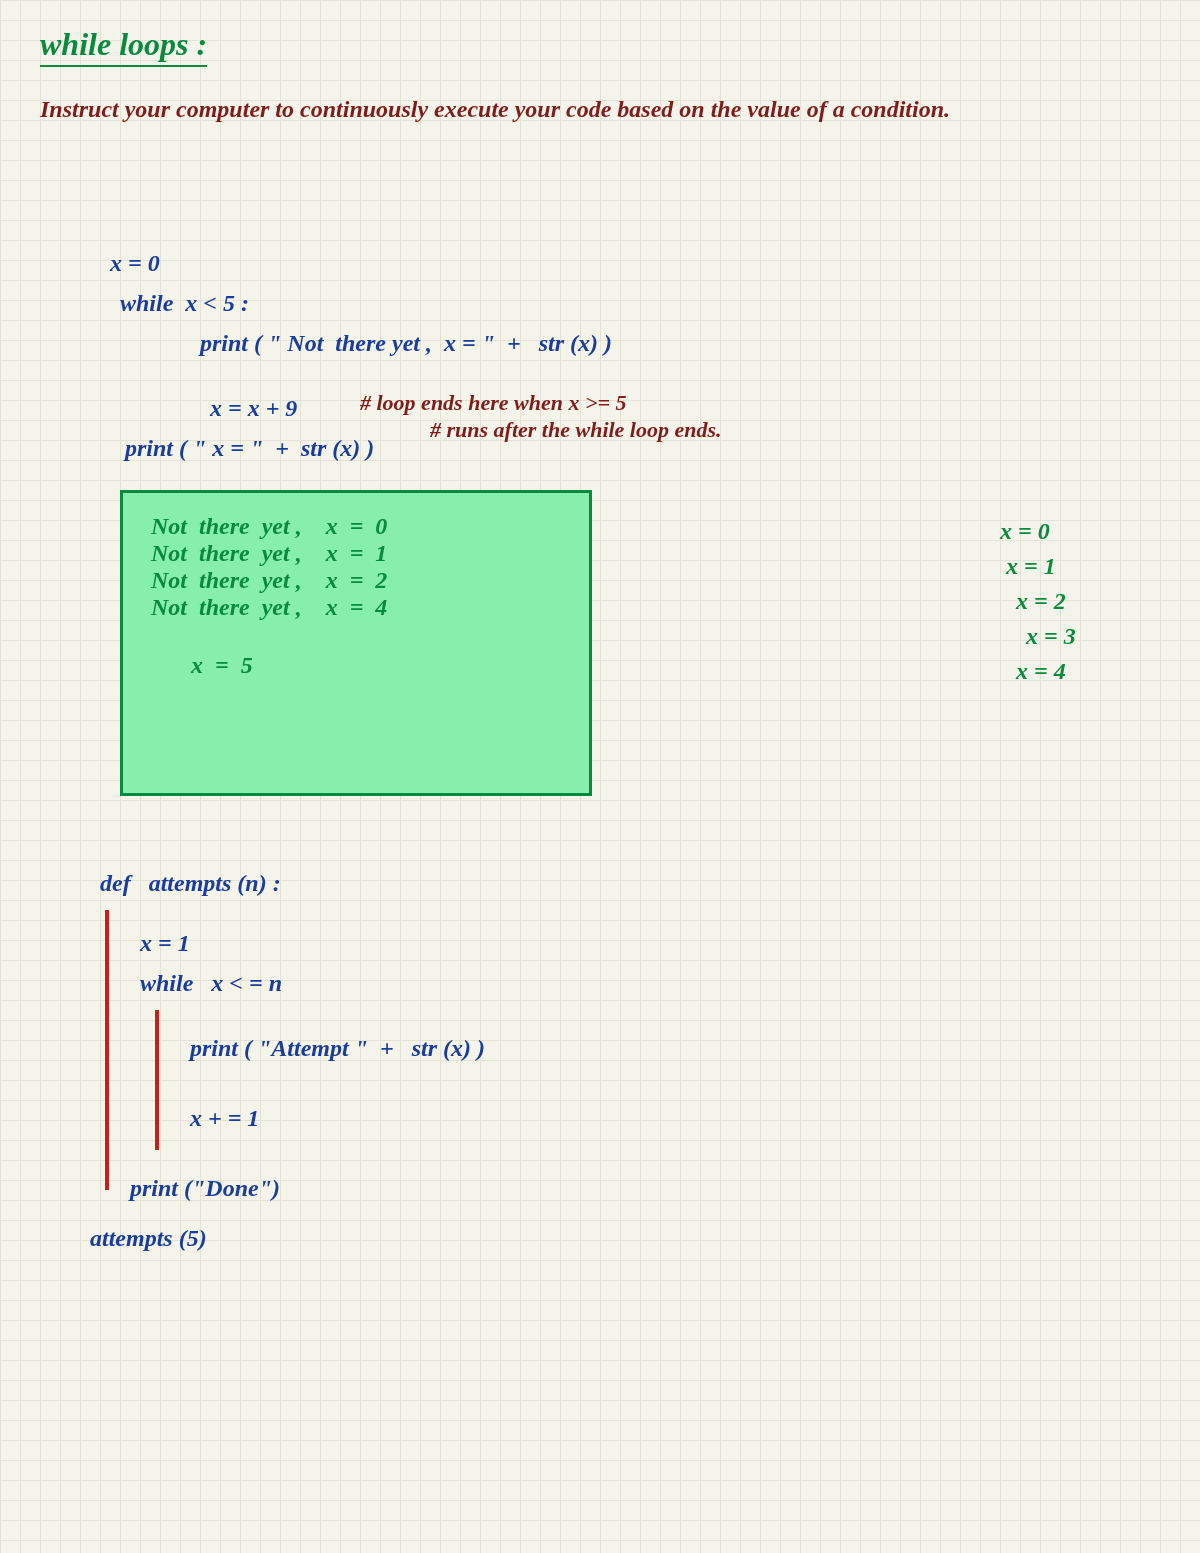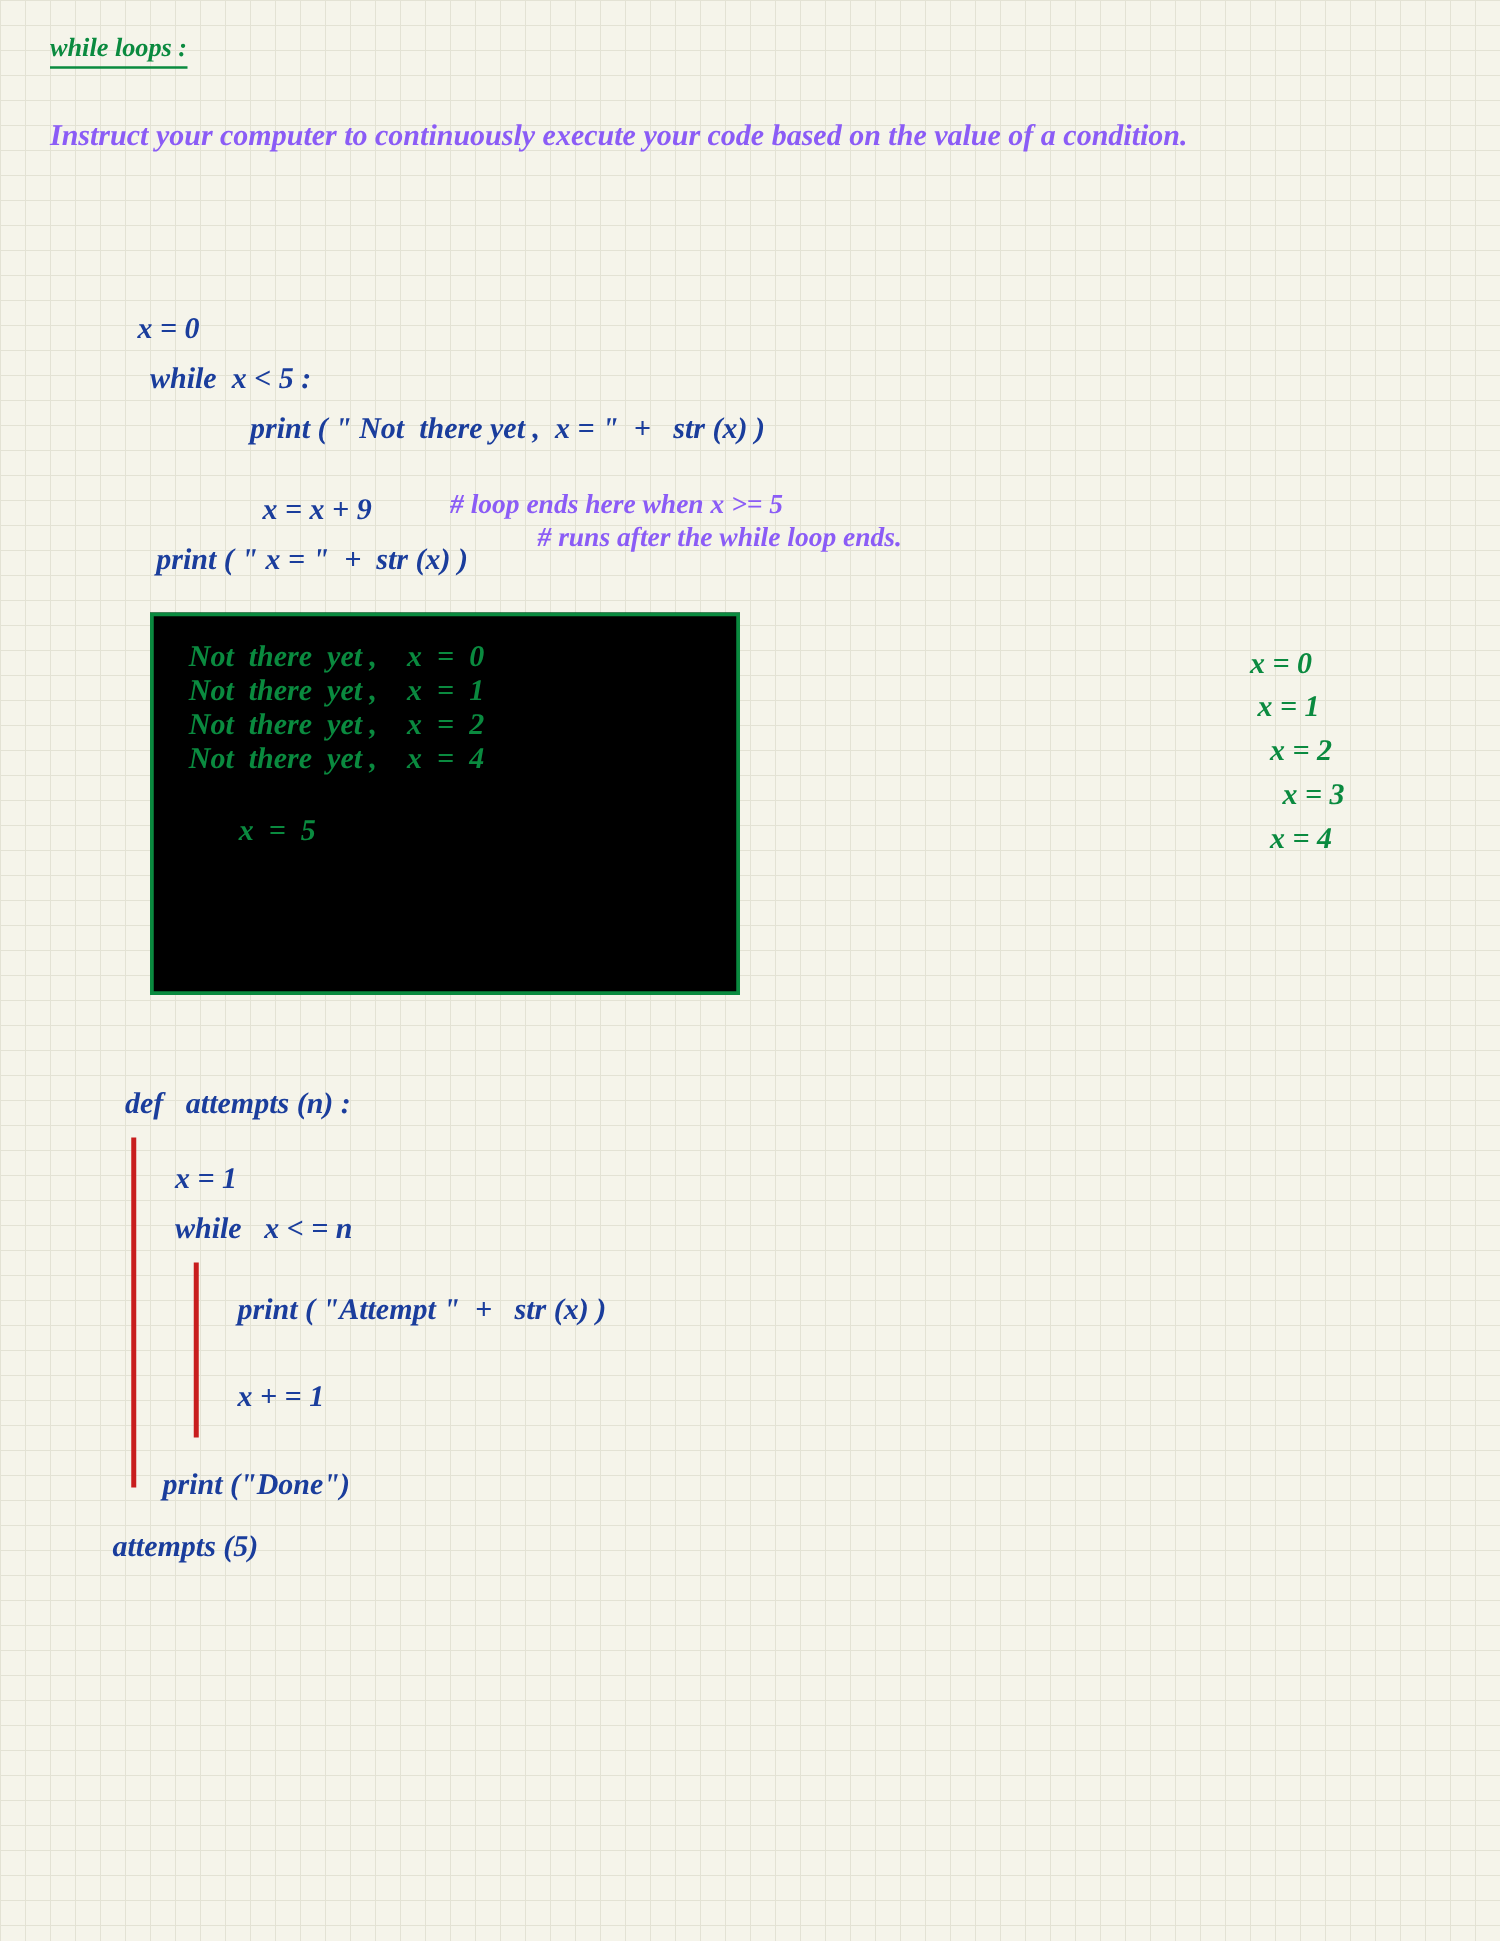--- a/index.html
+++ b/index.html
@@ -10,30 +10,30 @@
       linear-gradient(#e3e2d4 1px,transparent 1px),
       linear-gradient(90deg,#e3e2d4 1px,transparent 1px);
     background-size:20px 20px;
     position:relative;
     font-family:"Segoe Script","Bradley Hand","Comic Sans MS",cursive;
     font-weight:700;
     font-style:italic;
   }
   .abs{position:absolute;white-space:pre}
   .green{color:#0a8a3f}
-  .red{color:#8b5cf6}
+  .red{color:#7f1d1d}
   .blue{color:#1a3d9c}
-  .title{font-size:21px;border-bottom:2px solid #0a8a3f;padding-bottom:2px}
+  .title{font-size:32px;border-bottom:2px solid #0a8a3f;padding-bottom:2px}
   .desc{font-size:24px;line-height:1.6}
   .code{font-size:24px}
   .small{font-size:22px}
   .box{
     position:absolute;
     border:3px solid #0a8a3f;
-    background:#000000;
+    background:#86efac;
     padding:20px 28px;
   }
   .box .line{white-space:pre;font-size:24px}
   .vbar{position:absolute;width:4px;background:#c81e1e}
   .sidecol{position:absolute}
   .sidecol div{font-size:24px;margin:8px 0}
 </style>
 </head>
 <body>
 

